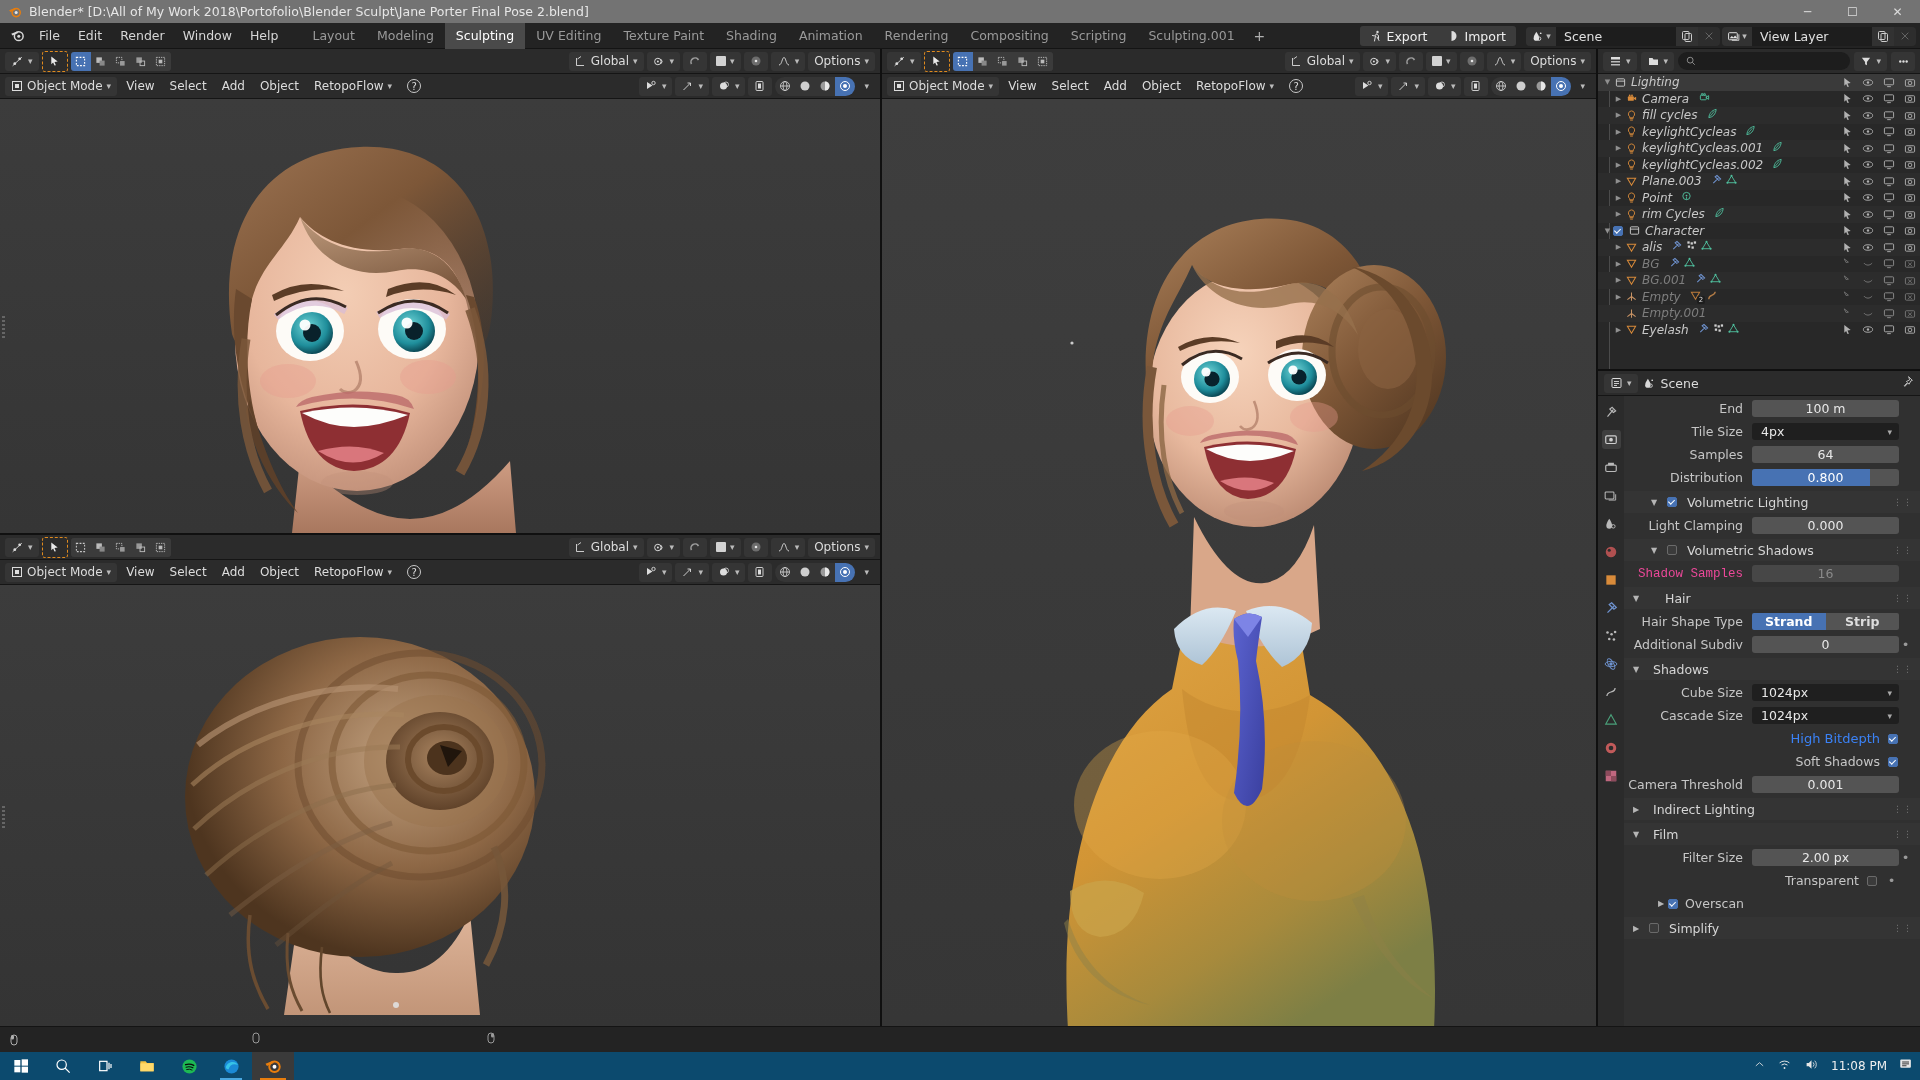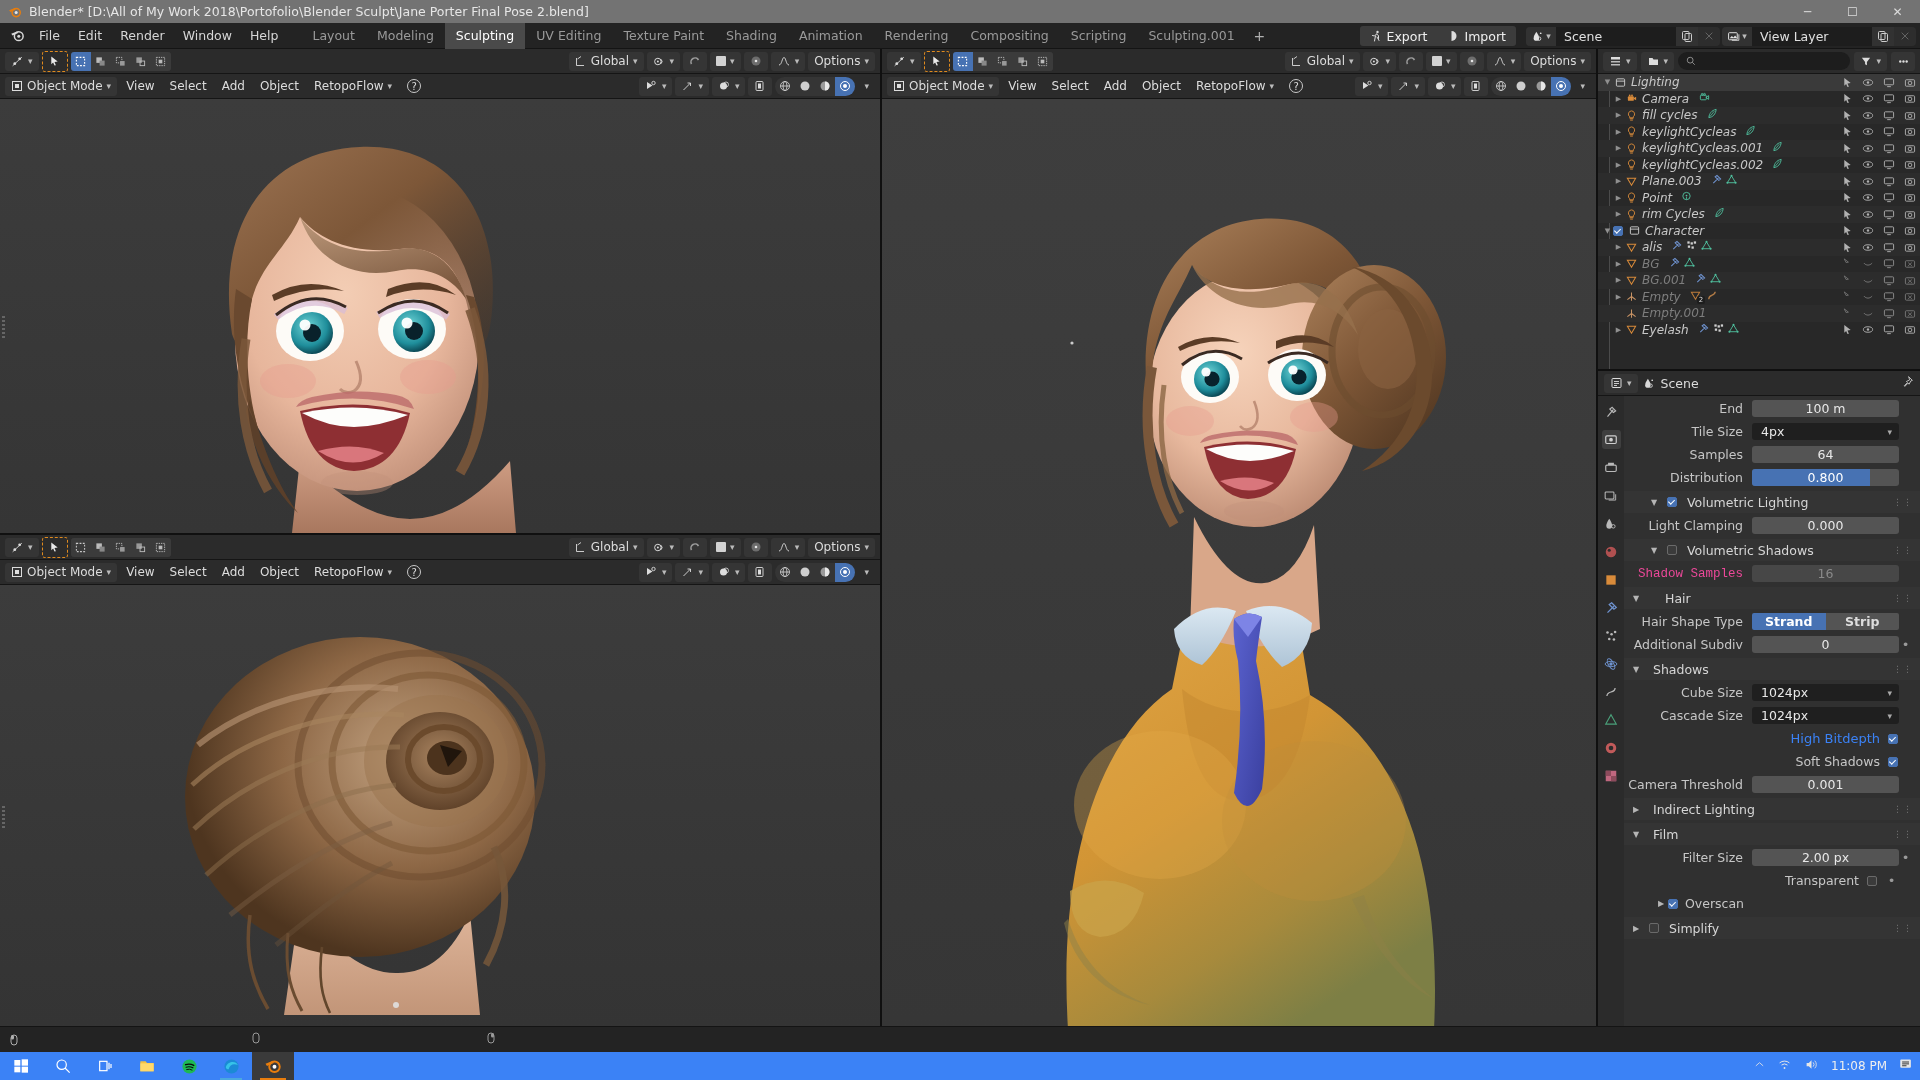--- a/index.html
+++ b/index.html
@@ -131,21 +131,21 @@
      background:#545454; color:#ddd;}
   .togglepair div.on{ background:#4772b3; color:#fff;}
 
   
   .statusbar{ position:absolute;left:0;right:0;bottom:28px;height:26px;background:#232323;
      display:flex;align-items:center; border-top:1px solid #141414;}
   .statusbar .stxt{ position:absolute; right:12px; font-size:12px; color:#b4b4b4;}
   .statusbar .sleft{ display:flex;align-items:center;gap:7px;padding-left:8px;}
 
   
-  .taskbar{ position:absolute;left:0;right:0;bottom:0;height:28px;background:#3b82f6;
+  .taskbar{ position:absolute;left:0;right:0;bottom:0;height:28px;background:#0c4a6e;
      display:flex;align-items:center;}
   .tbitem{ width:42px;height:28px;display:flex;align-items:center;justify-content:center;position:relative;}
   .tbitem.act{ background:#3a3a3a;}
   .tbright{ position:absolute;right:6px;display:flex;align-items:center;gap:12px;color:#eee;font-size:12px;}
 </style>
 </head>
 <body>
 
 <div class="app">
 

